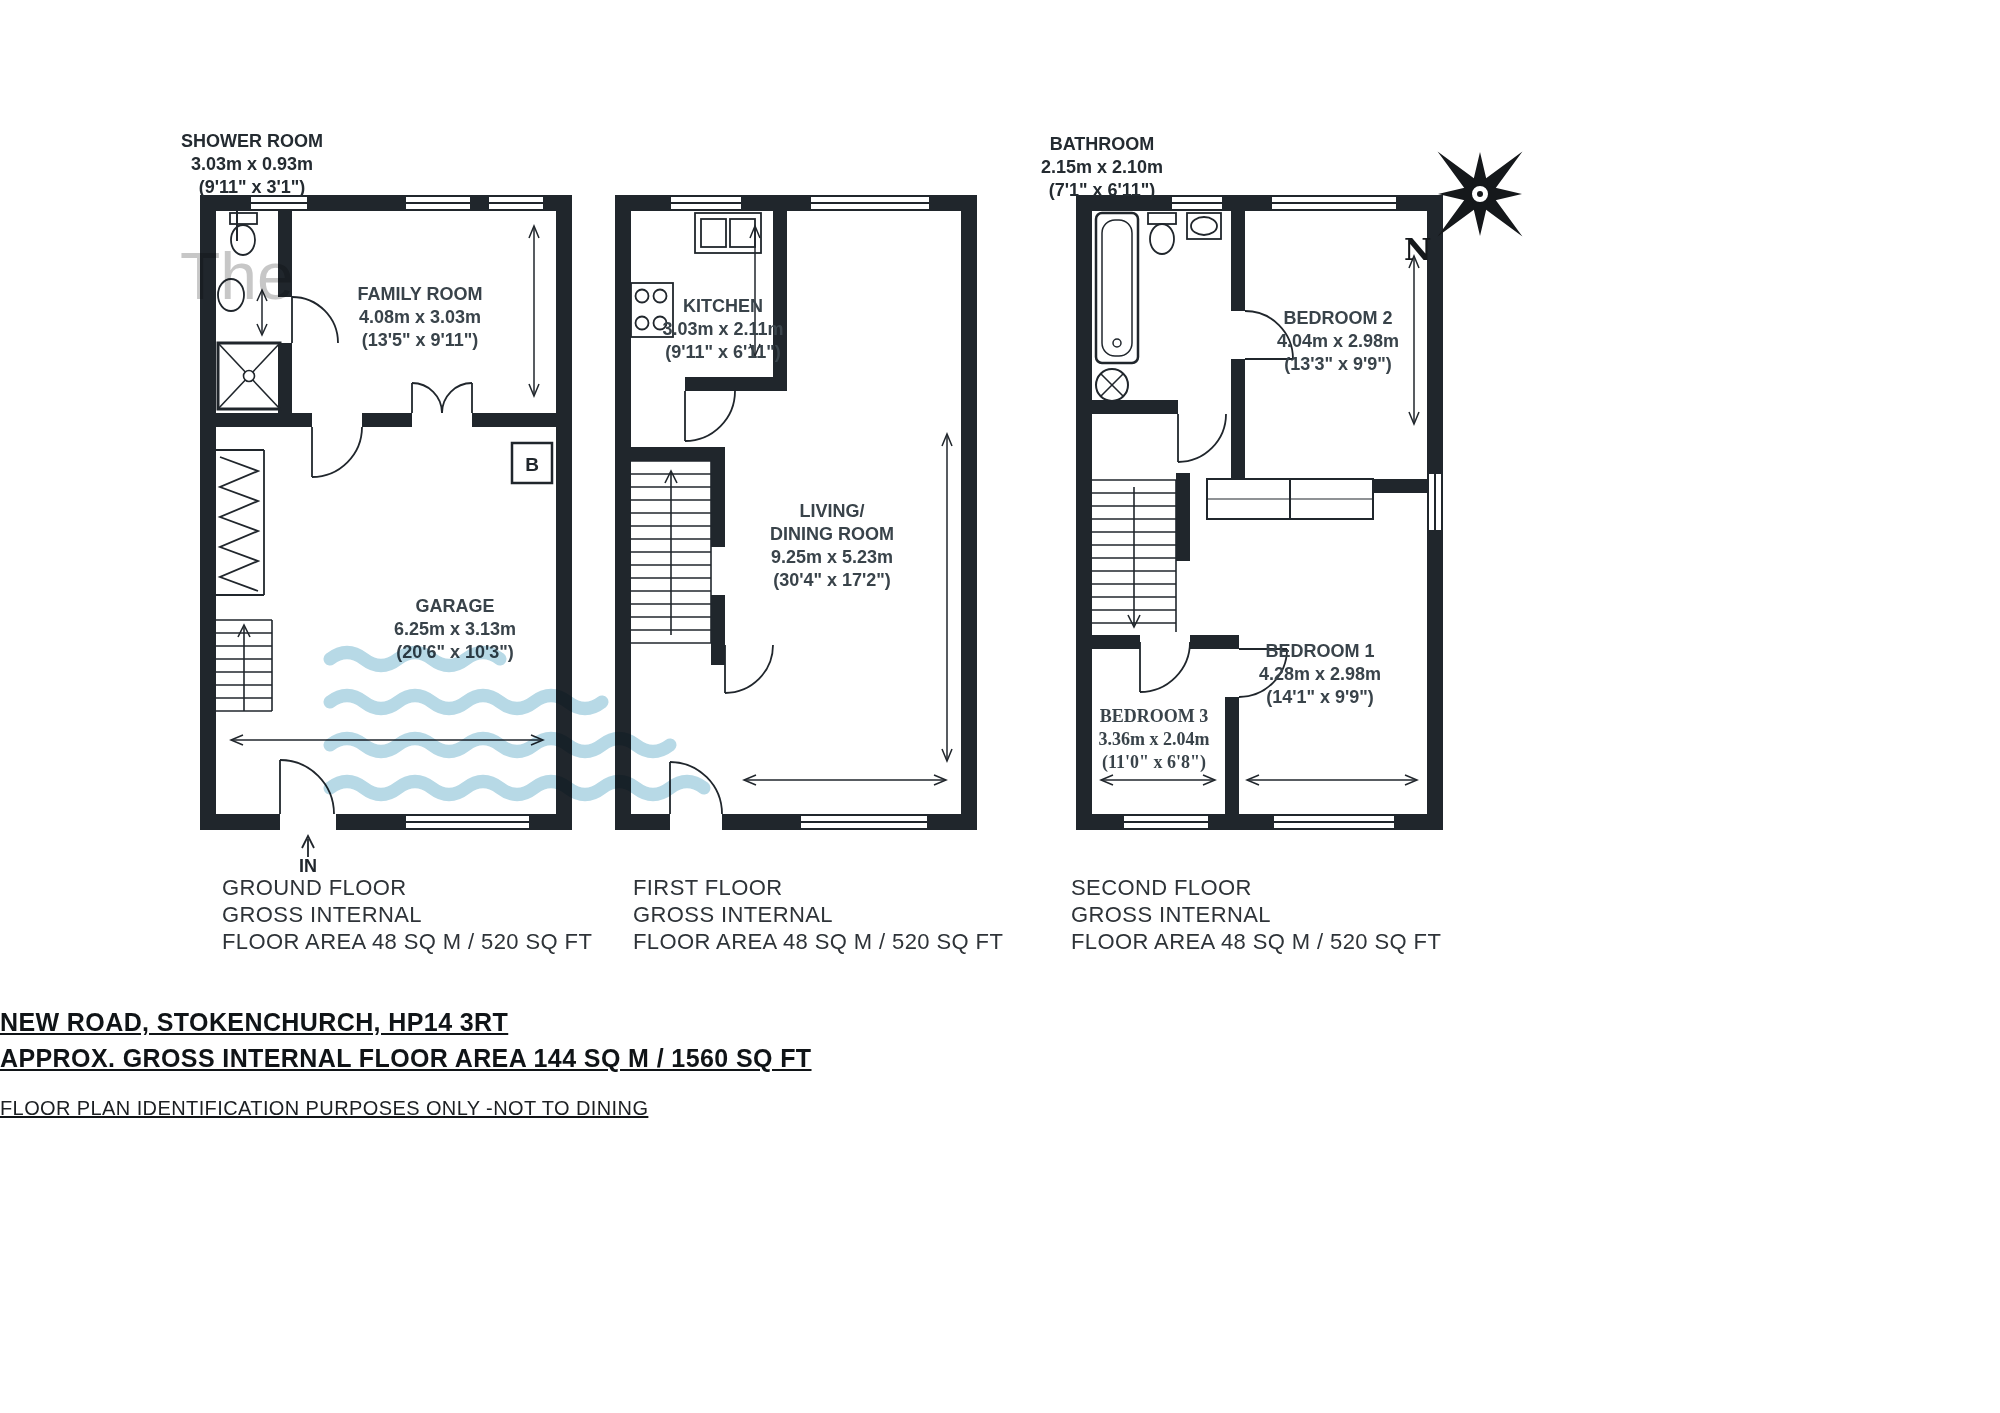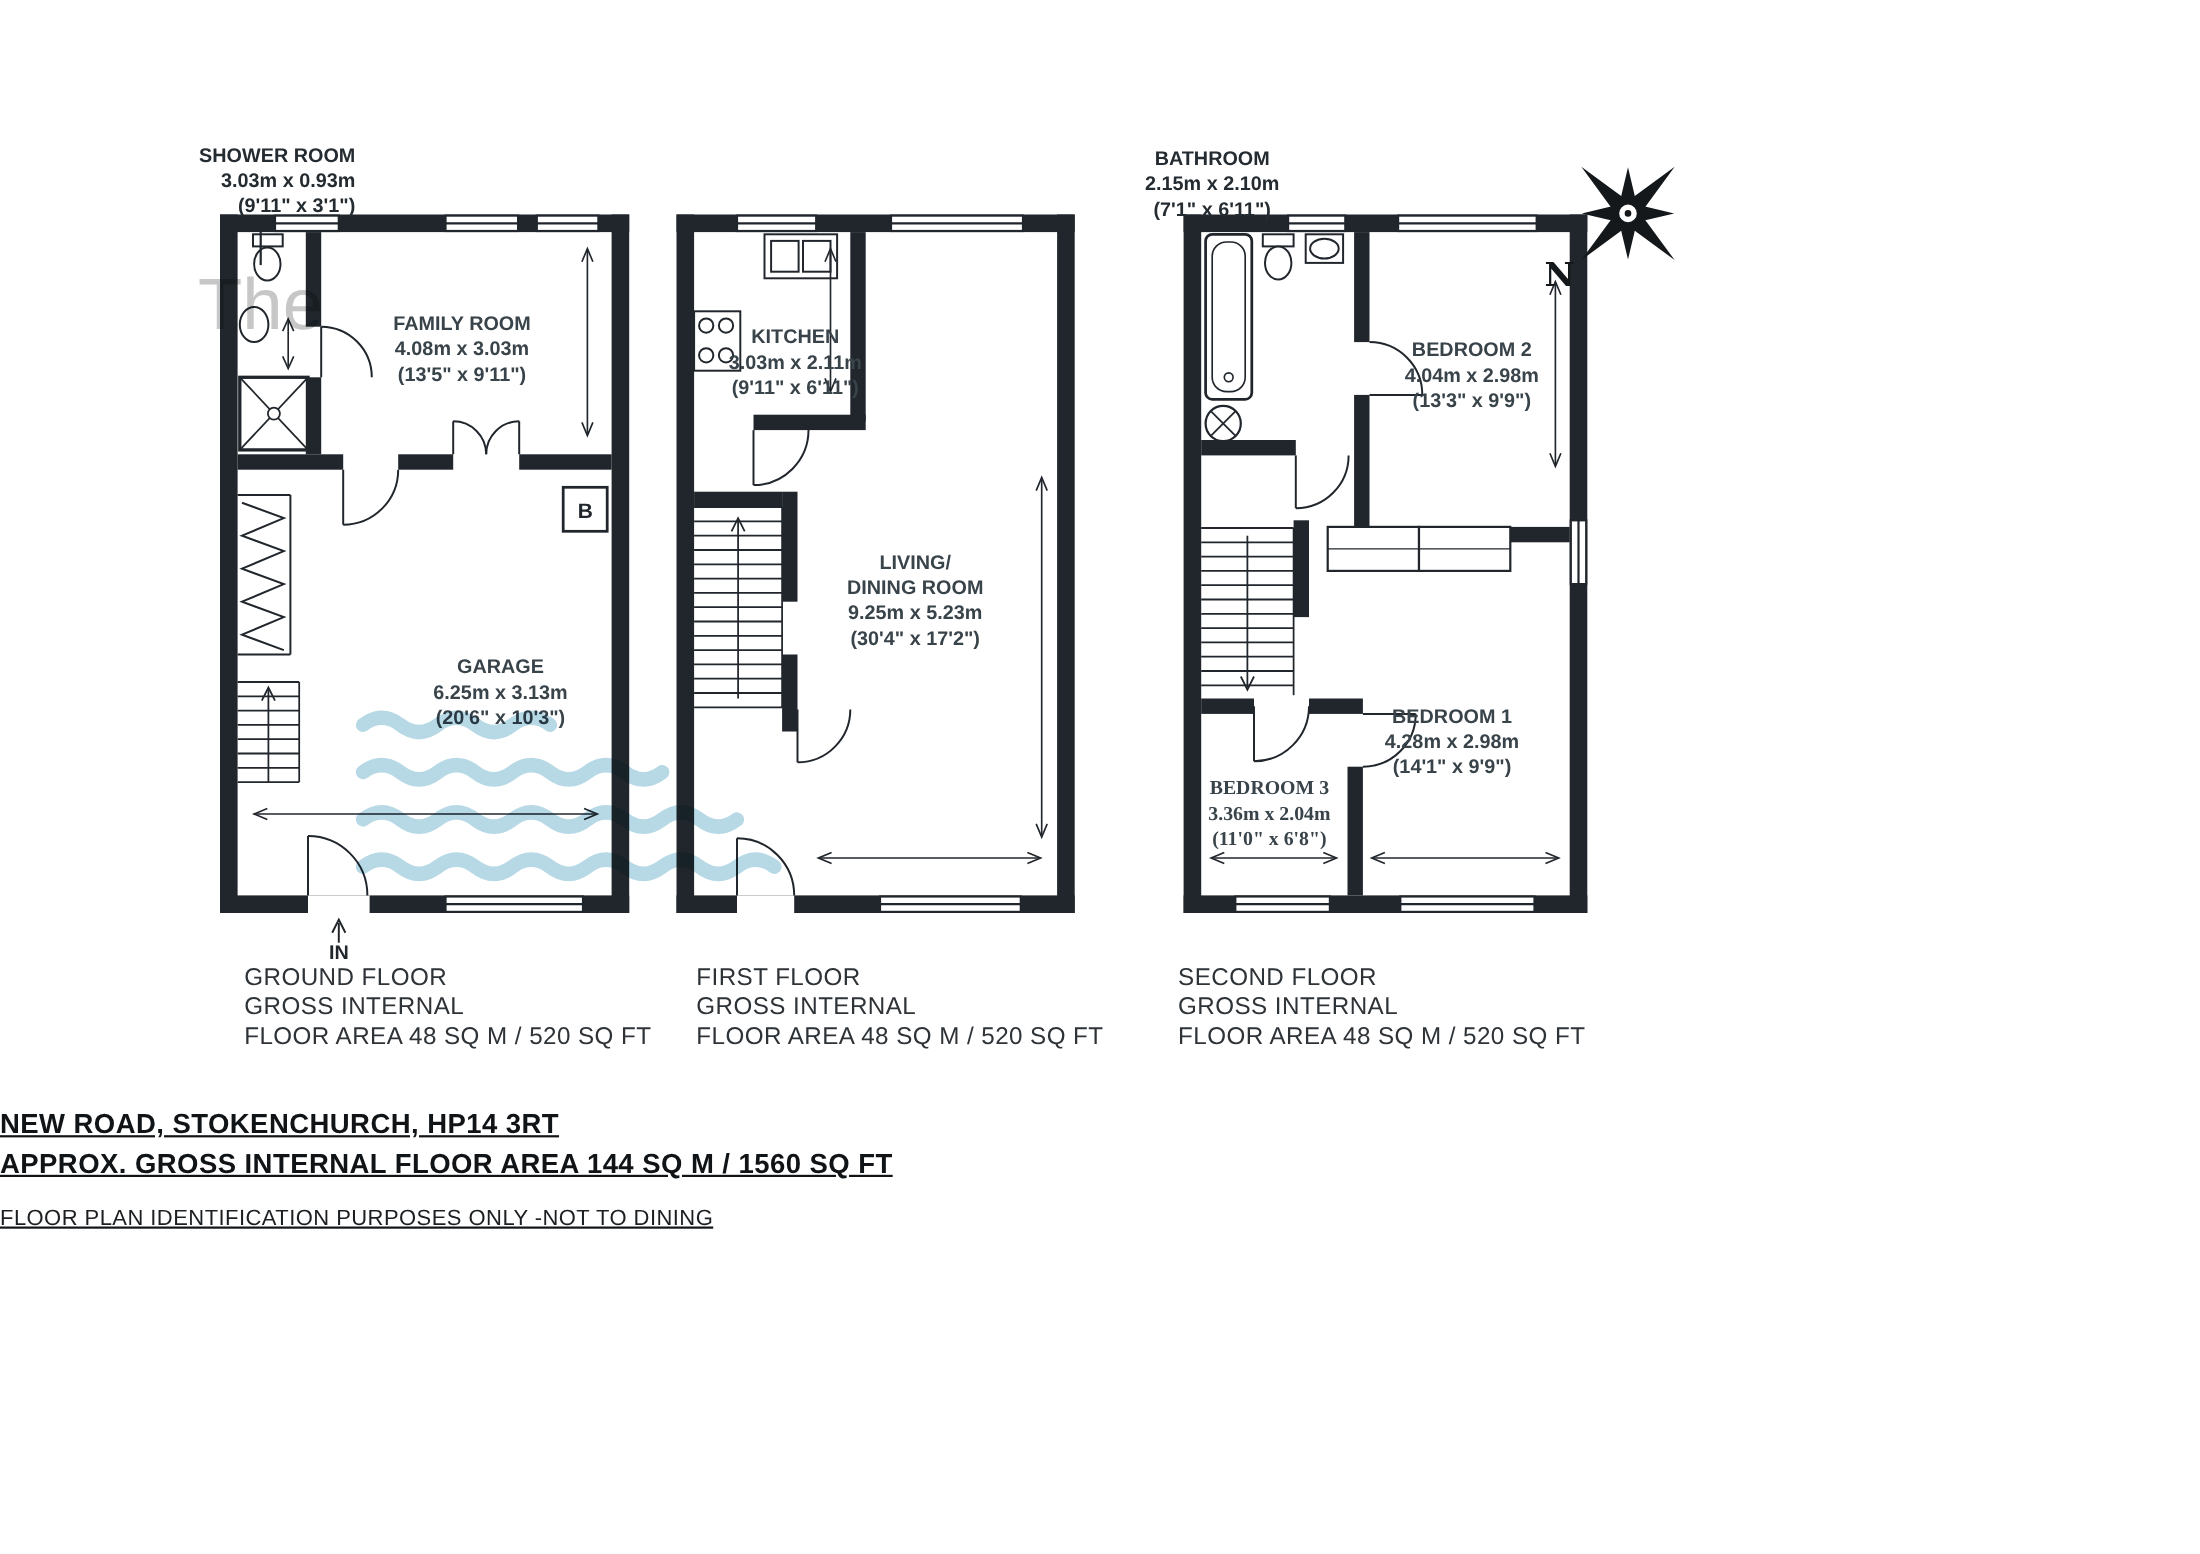--- a/index.html
+++ b/index.html
@@ -320,21 +320,21 @@
       <div>4.28m x 2.98m</div>
       <div>(14'1" x 9'9")</div>
     </div>
     <div class="rlabel" style="left:78px;top:510px;font-family:Liberation Serif, serif;">
       <div>BEDROOM 3</div>
       <div>3.36m x 2.04m</div>
       <div>(11'0" x 6'8")</div>
     </div>
   </div>
 
-  <div class="callout" style="left:252px;top:130px;text-align:right;">
+  <div class="callout" style="left:252px;top:130px;">
     <div>SHOWER ROOM</div>
     <div>3.03m x 0.93m</div>
     <div>(9'11" x 3'1")</div>
   </div>
   <div class="leader" style="left:236px;top:199px;height:42px;"></div>
 
   <div class="callout" style="left:1102px;top:133px;">
     <div>BATHROOM</div>
     <div>2.15m x 2.10m</div>
     <div>(7'1" x 6'11")</div>

